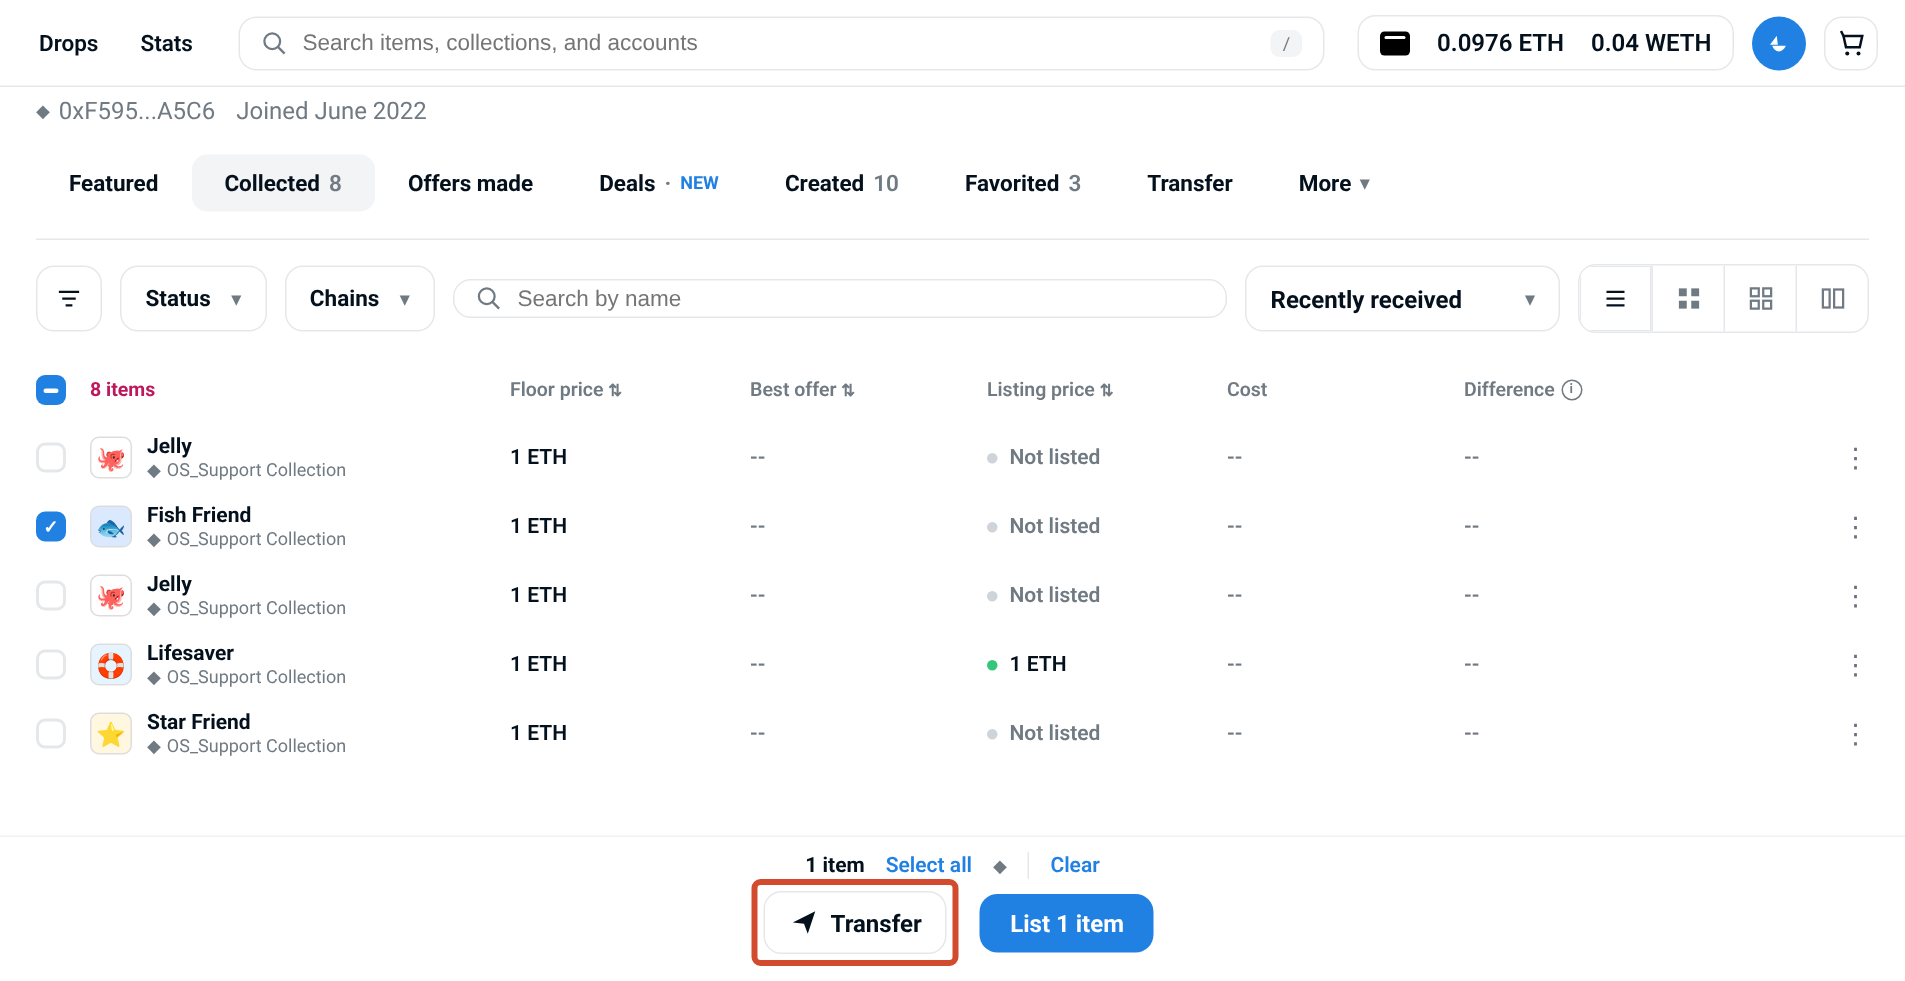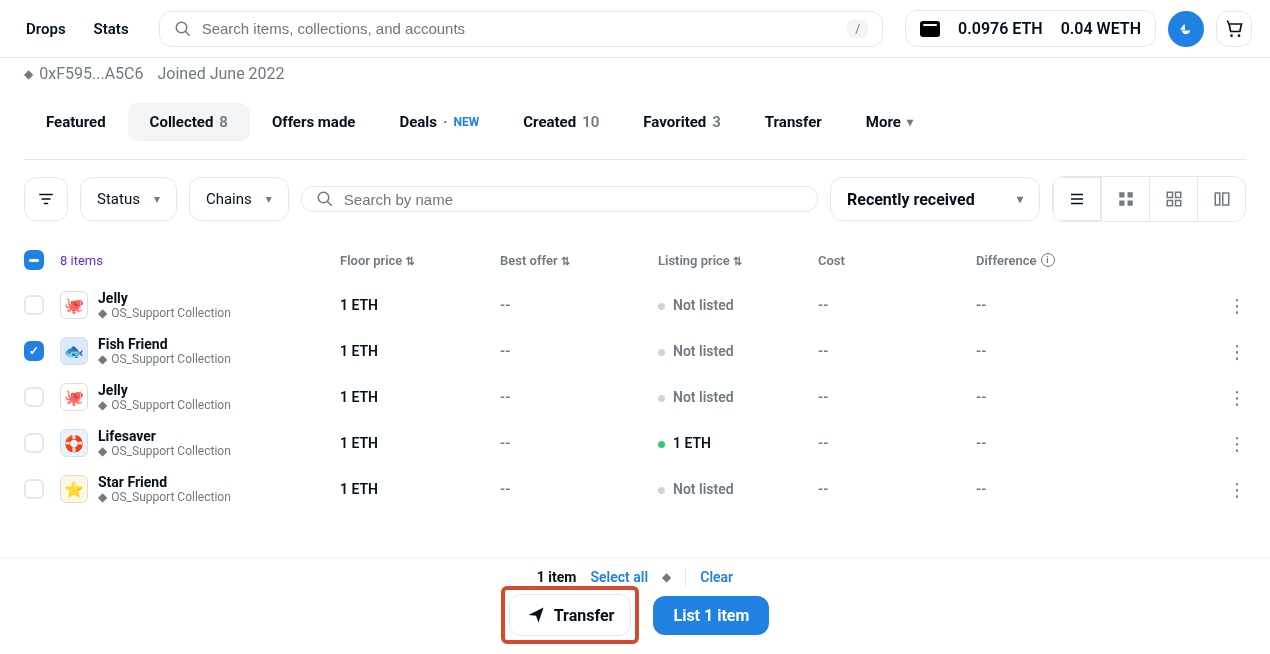--- a/index.html
+++ b/index.html
@@ -30,21 +30,21 @@
     .tab .count { color:#707a83; font-weight:600;}
     .tab.active { background:#f3f4f6; }
     .tab .new { color:#2081E2; font-weight:700; font-size:12px;}
     .chev { font-size:12px; color:#707a83;}
 
     .divider { height:1px; background:#e5e8eb; margin:0 24px 0 24px;}
     
     
     .filterbar { display:flex; align-items:center; gap:12px; padding:16px 24px; }
     .icon-btn { width:44px; height:44px; display:flex; align-items:center; justify-content:center; border:1px solid #e5e8eb; border-radius:12px; cursor:pointer;}
-    .pill { height:44px; display:flex; align-items:center; gap:14px; padding:0 16px; border:1px solid #e5e8eb; border-radius:12px; font-weight:400; font-size:15px; cursor:pointer; background:#fff;}
+    .pill { height:44px; display:flex; align-items:center; gap:14px; padding:0 16px; border:1px solid #e5e8eb; border-radius:12px; font-weight:700; font-size:15px; cursor:pointer; background:#fff;}
     .search-name { flex:1; display:flex; align-items:center; gap:10px; border:1px solid #e5e8eb; border-radius:12px; padding:0 14px; height:26px;}
     .search-name input { flex:1; border:none; outline:none; font-size:15px; color:#707a83;}
     .sort-pill { width:210px; height:44px; display:flex; align-items:center; justify-content:space-between; padding:0 16px; border:1px solid #e5e8eb; border-radius:12px; font-weight:700; cursor:pointer;}
     .view-group { display:flex; border:1px solid #e5e8eb; border-radius:12px; overflow:hidden;}
     .view-group .vbtn { width:48px; height:44px; display:flex; align-items:center; justify-content:center; cursor:pointer;}
     .view-group .vbtn.active{ background:#fff; box-shadow:inset 0 0 0 1px #e5e8eb;}
     .view-group .vbtn + .vbtn { border-left:1px solid #e5e8eb;}
     
     
     .table-head { display:flex; align-items:center; padding: 12px 24px; font-size:13px; color:#707a83; font-weight:600;}
@@ -53,21 +53,21 @@
     .col-fp { width:160px; }
     .col-bo { width:158px; }
     .col-lp { width:160px; }
     .col-cost { width:158px; }
     .col-diff { width:180px; display:flex; align-items:center; gap:4px;}
     .col-more { flex:1; text-align:right;}
     .sort-ic { font-size:11px;}
     .info-o { width:14px;height:14px;border:1.5px solid #707a83;border-radius:50%;display:inline-flex;align-items:center;justify-content:center;font-size:9px;}
     .chk-indeterminate { width:20px;height:20px;border-radius:6px;background:#2081E2;display:flex;align-items:center;justify-content:center;}
     .chk-indeterminate::after{content:"";width:10px;height:3px;background:#fff;border-radius:2px;}
-    .items-label { font-size:13px; color:#6d28d9; font-weight:400;}
+    .items-label { font-size:13px; color:#be185d; font-weight:700;}
     
     .row { display:flex; align-items:center; padding:8px 24px; }
     .row .chk { width:20px;height:20px;border-radius:6px;border:2px solid #e5e8eb; cursor:pointer;}
     .row .chk.checked{background:#2081E2;border-color:#2081E2;display:flex;align-items:center;justify-content:center;}
     .row .chk.checked::after{content:"✓";color:#fff;font-size:12px;font-weight:700;}
     .thumb { width:28px;height:28px;border-radius:6px; border:1px solid #ddd; display:flex;align-items:center;justify-content:center; font-size:16px;}
     .item-name { font-weight:700; font-size:14px;}
     .item-coll { font-size:12px; color:#707a83; display:flex; align-items:center; gap:4px;}
     .cell { font-size:14px; font-weight:600; color:#04111D;}
     .muted { color:#707a83;}

